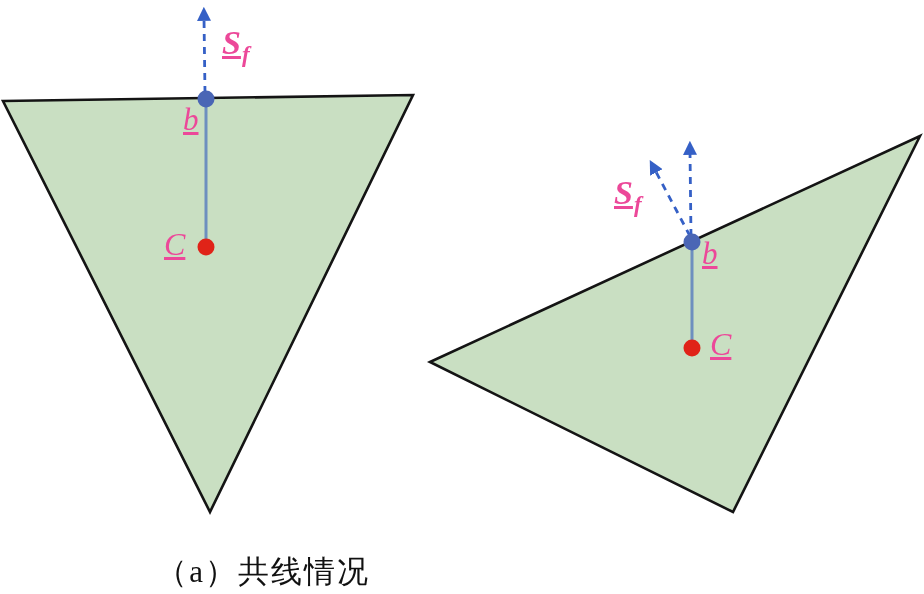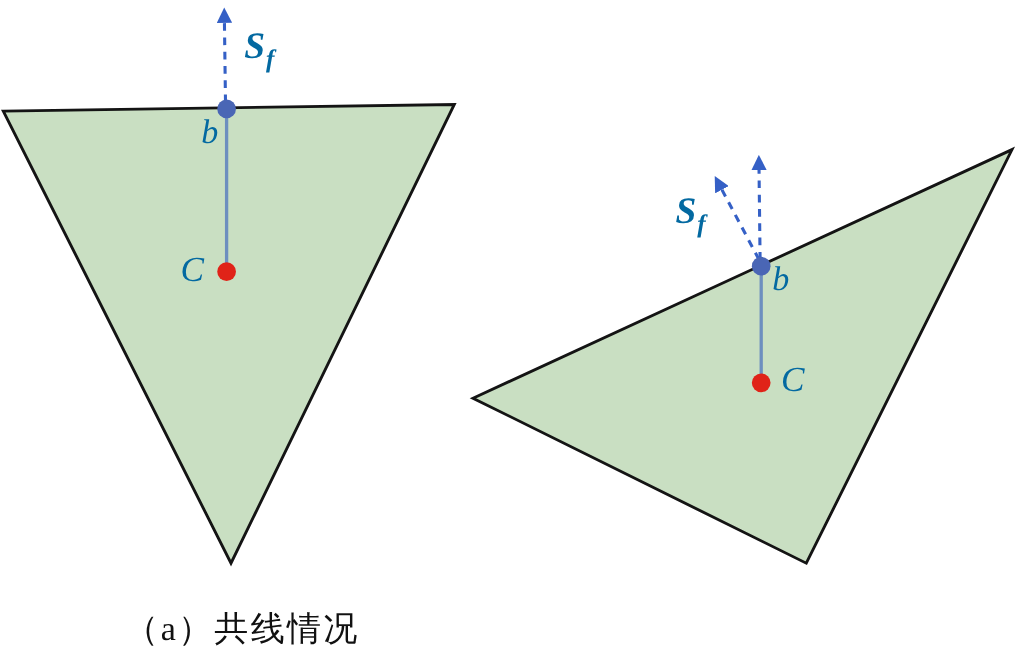--- a/index.html
+++ b/index.html
@@ -15,43 +15,44 @@
     overflow: hidden;
     font-family: "Liberation Serif", "DejaVu Serif", serif;
   }
   .stage svg {
     position: absolute;
     left: 0;
     top: 0;
   }
   .lbl {
     position: absolute;
-    color: #0369a1;
+    color: #ec4899;
     font-style: italic;
     font-size: 31px;
     line-height: 1;
     white-space: nowrap;
     user-select: none;
+    text-decoration: underline;
   }
   .s-label {
     font-weight: bold;
     font-size: 34px;
   }
   .s-label sub {
     font-weight: bold;
     font-size: 23px;
     font-style: italic;
     vertical-align: -8px;
     margin-left: 1px;
   }
   .caption {
     position: absolute;
     top: 551px;
     width: 300px;
-    text-align: center;
+    text-align: right;
     font-style: normal;
     font-size: 31px;
     color: #111111;
     letter-spacing: 2px;
     white-space: nowrap;
   }
   .caption-a { left: 70px; }
   .caption-b { left: 548px; }
 </style>
 </head>

